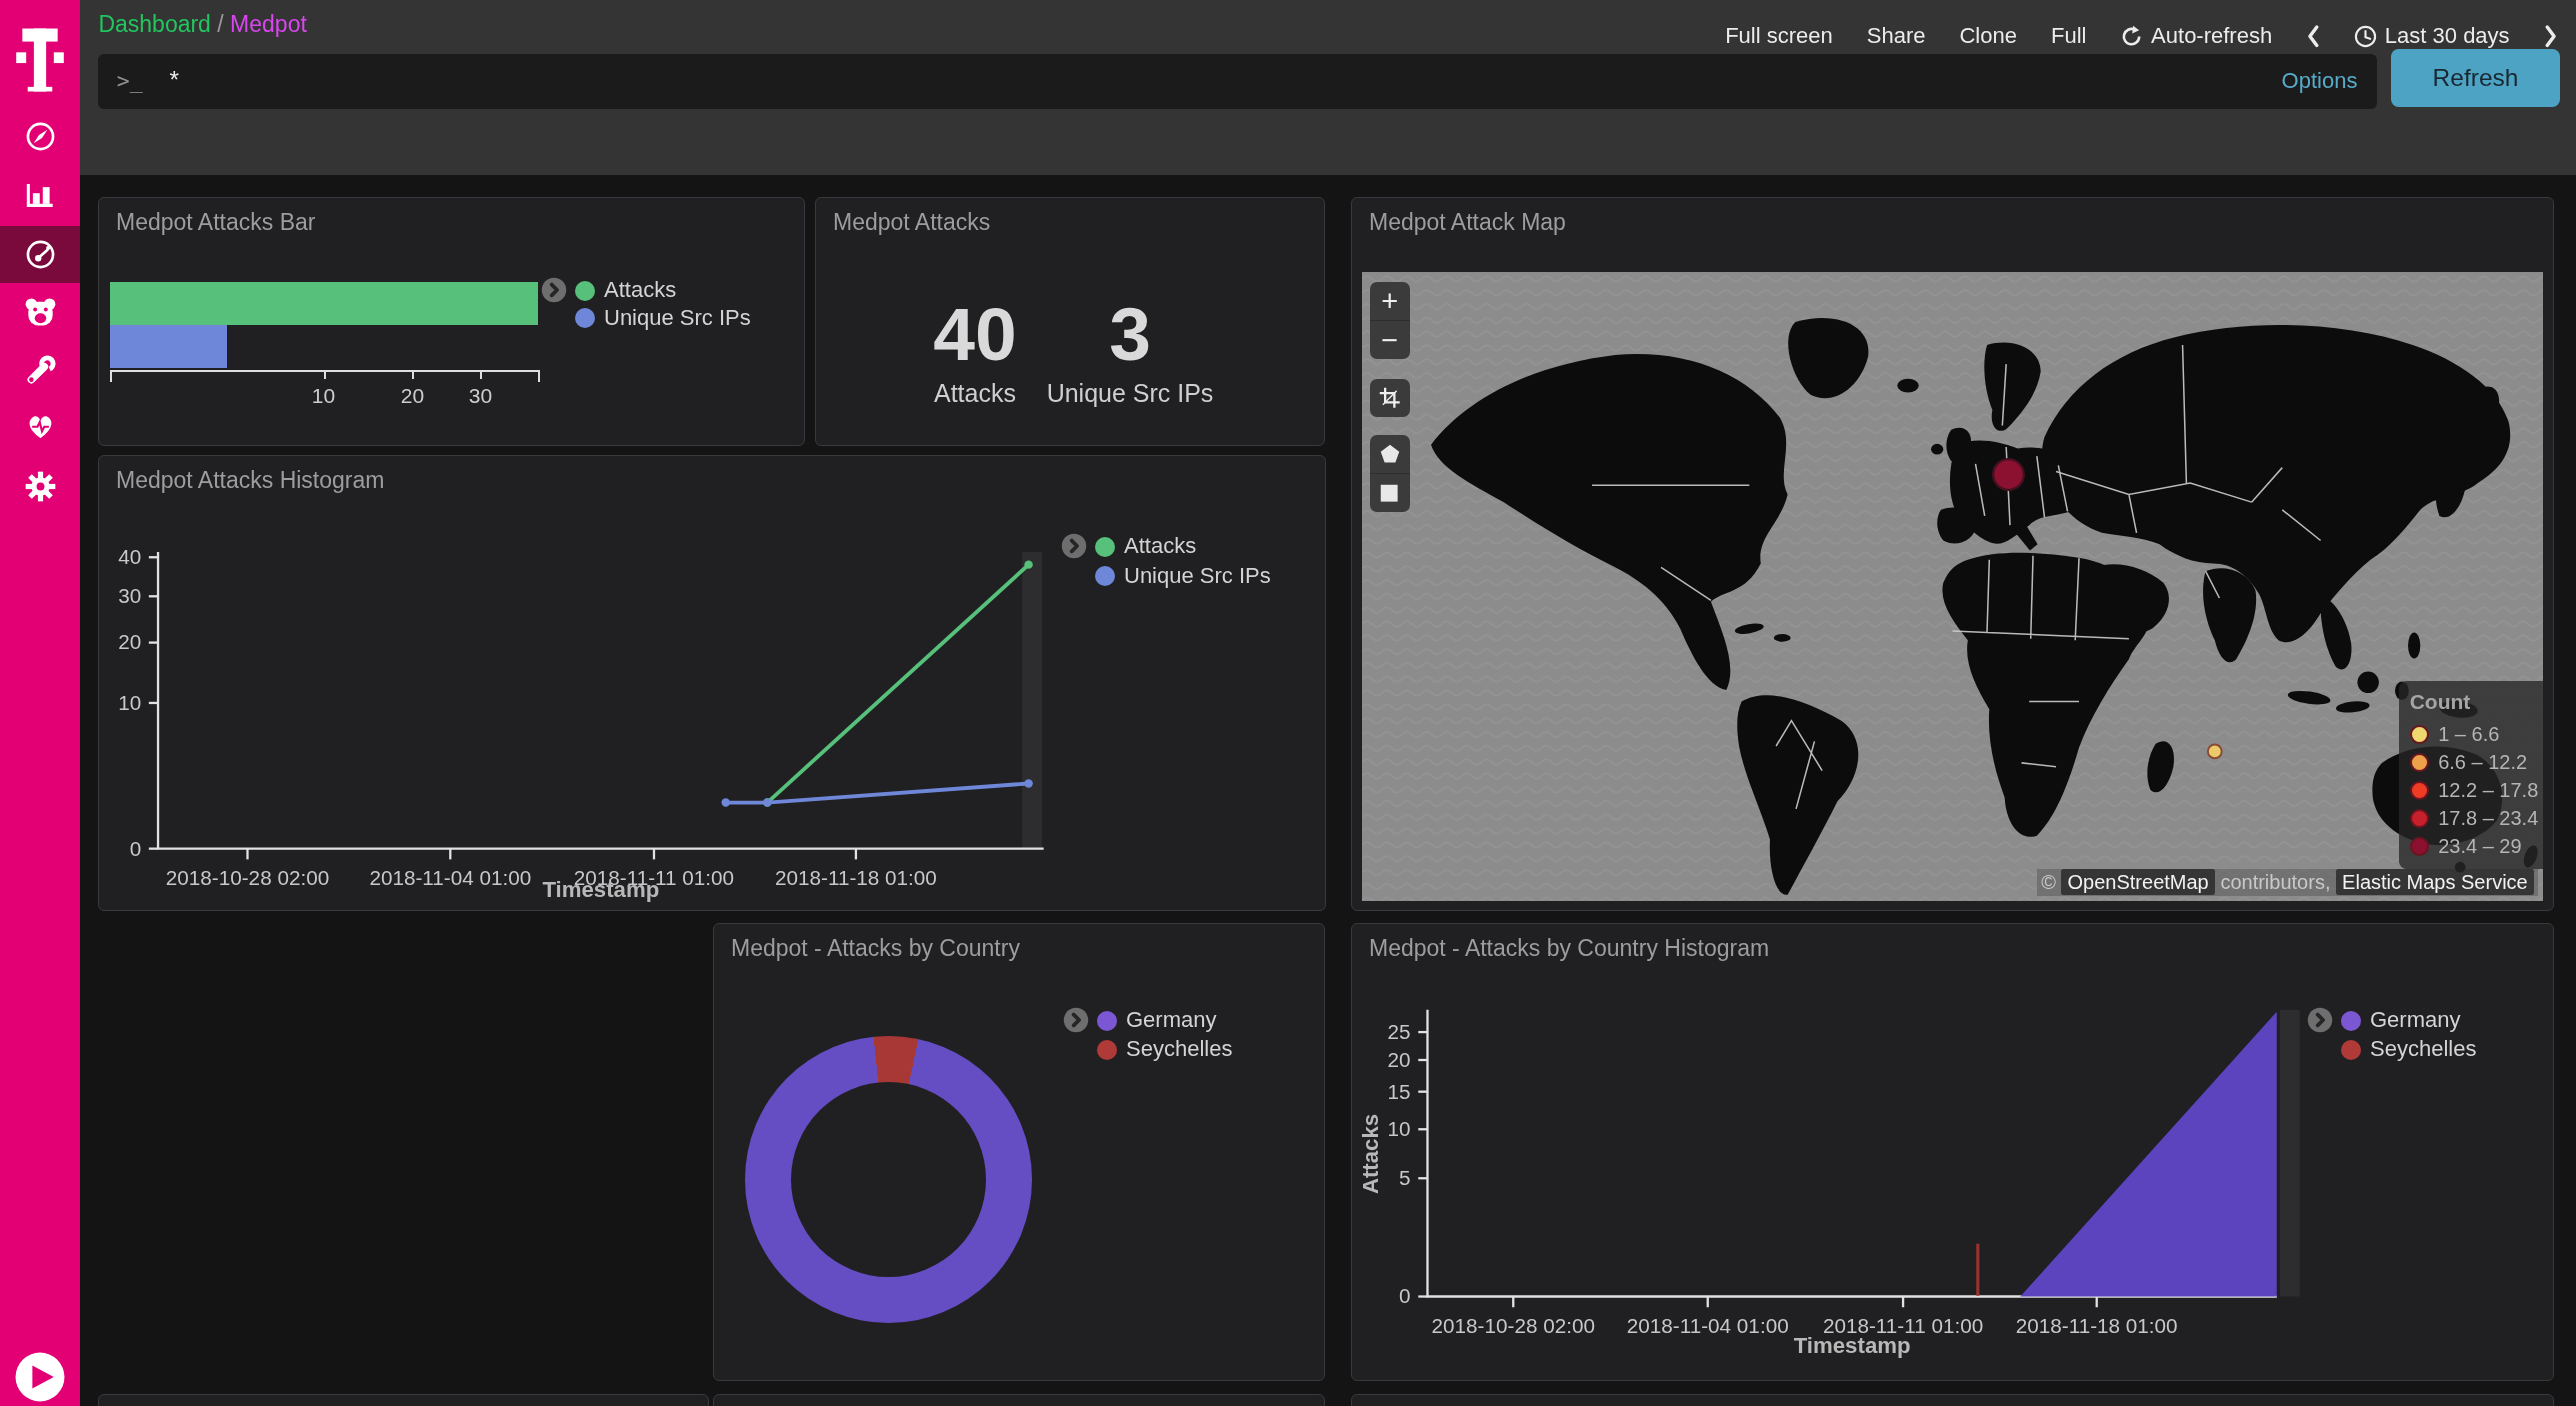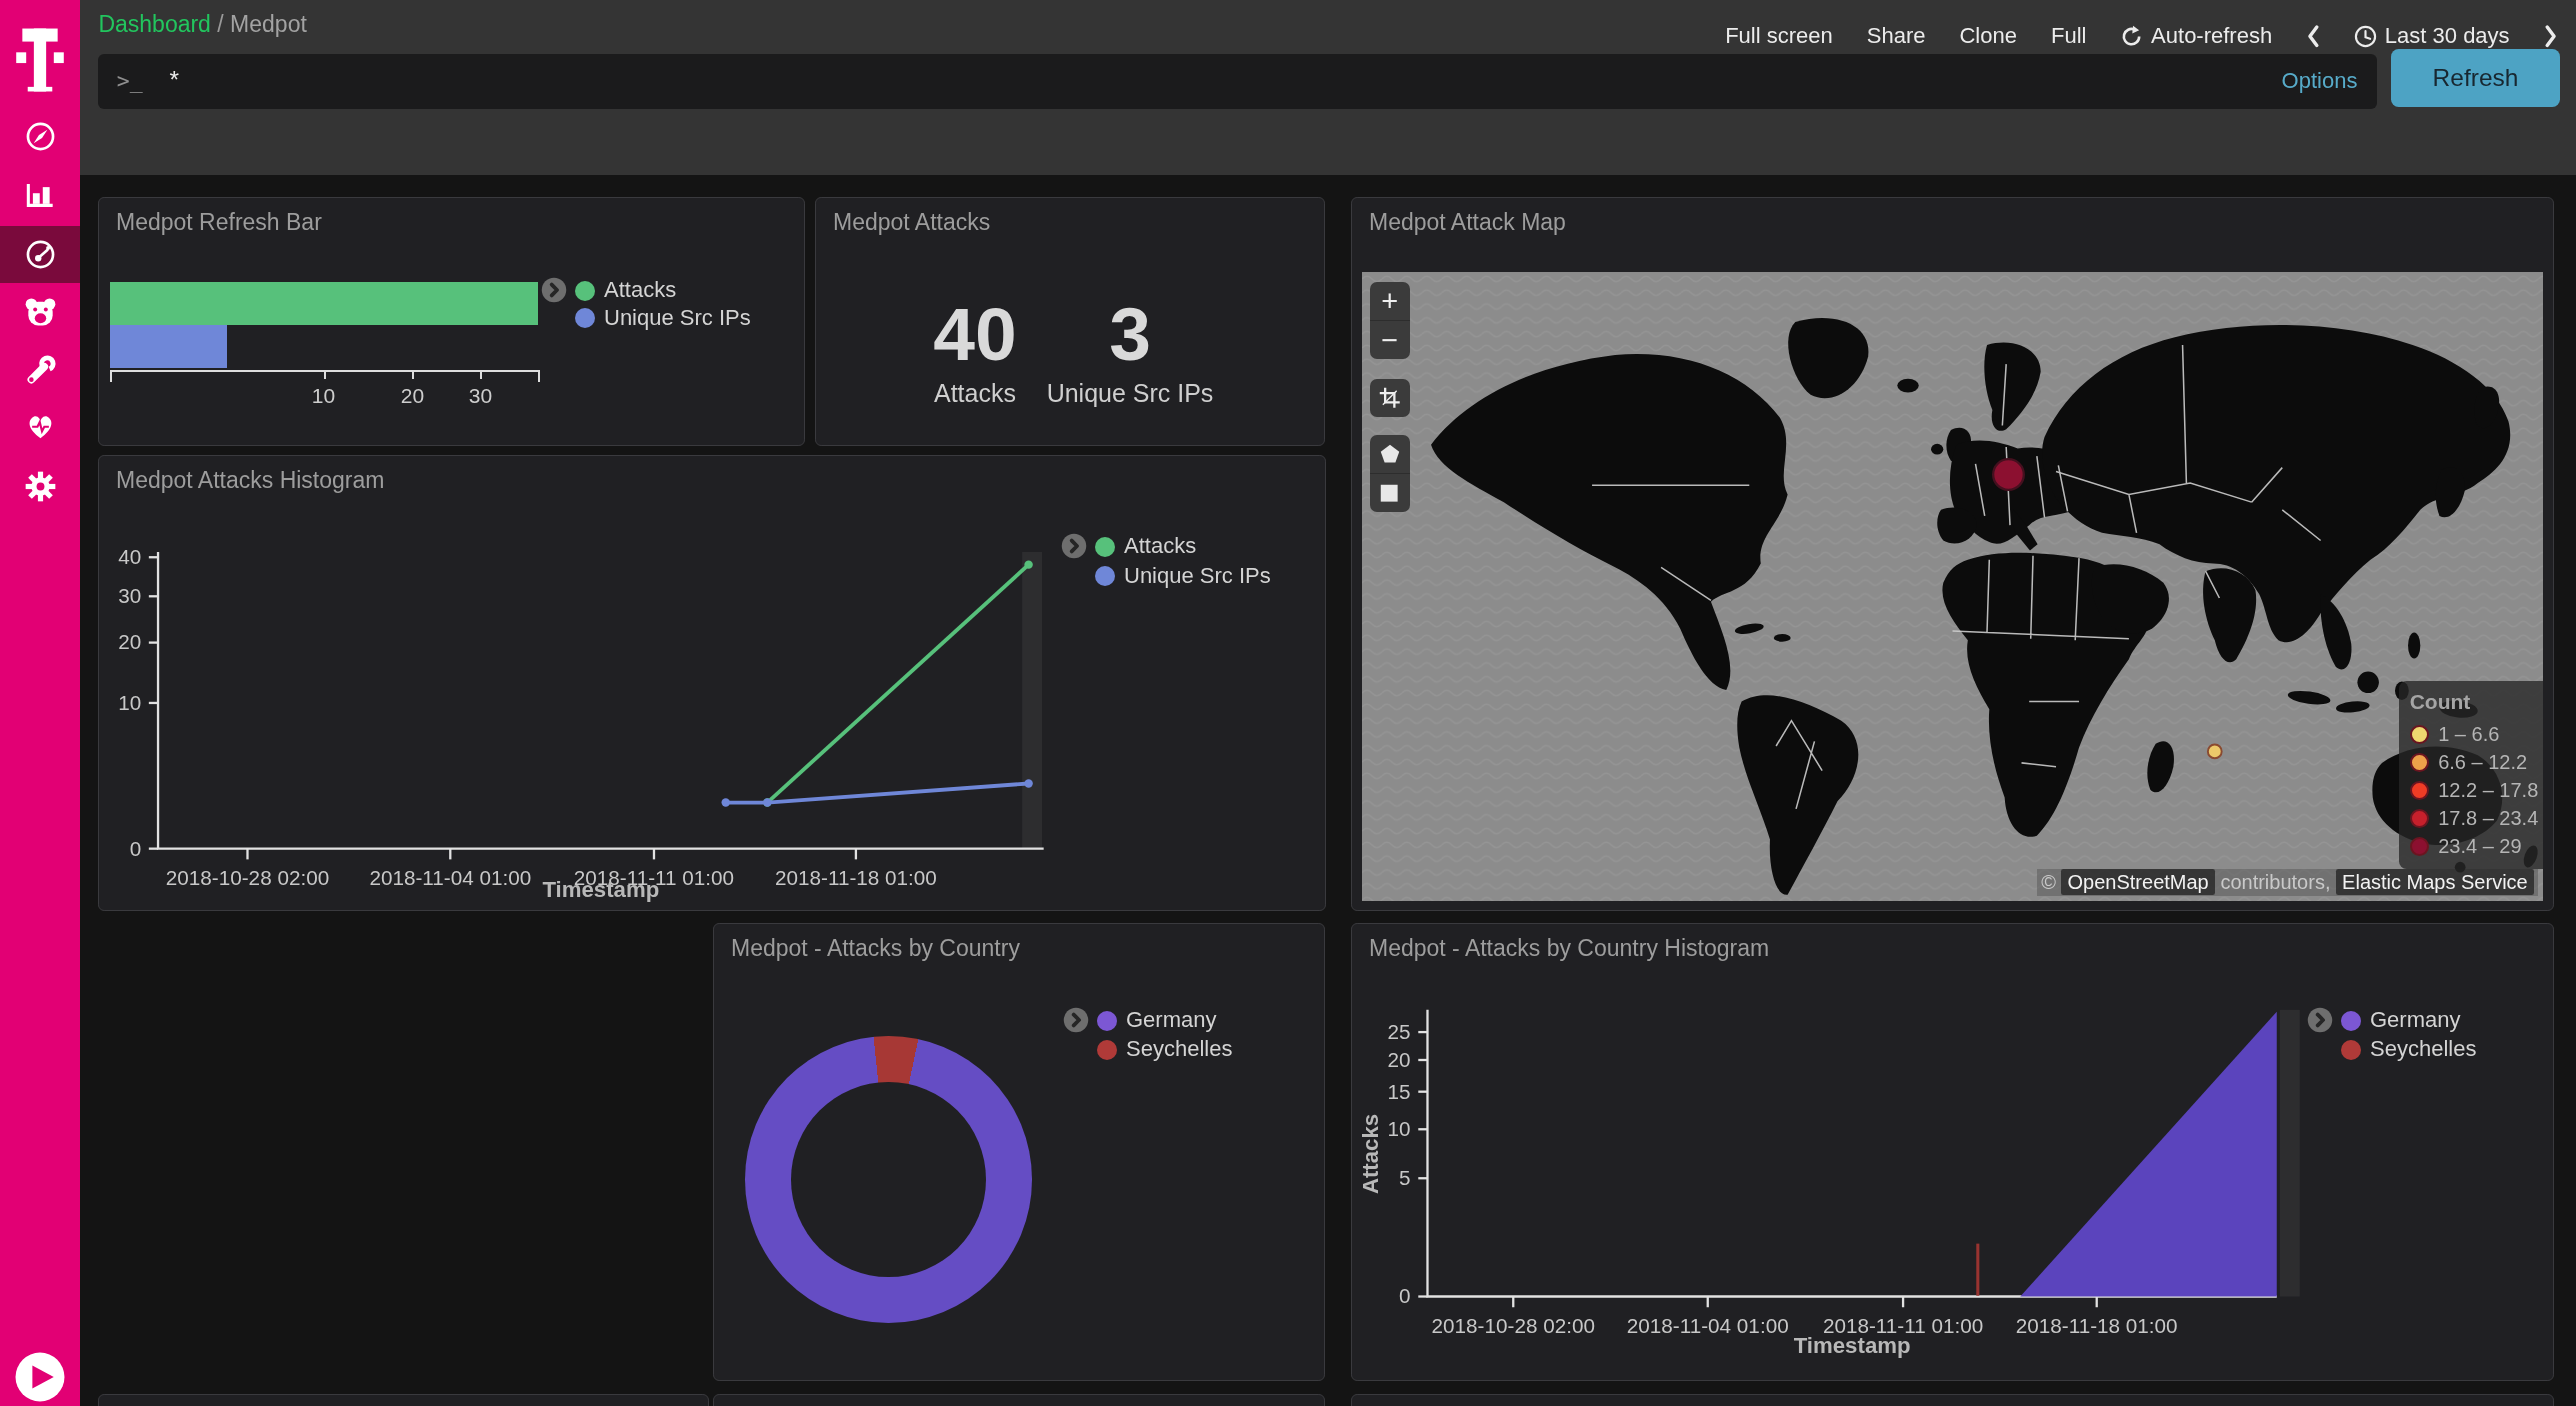--- a/index.html
+++ b/index.html
@@ -5,21 +5,21 @@
   html,body{margin:0;padding:0;background:#0f0f0f;}
   .page{position:relative;width:2576px;height:1406px;overflow:hidden;background:#141414;
         font-family:"Liberation Sans",sans-serif;-webkit-font-smoothing:antialiased;}
   
   .sidebar{position:absolute;left:0;top:0;width:80px;height:1406px;background:#e20074;z-index:5;}
   .side-item{position:absolute;left:0;width:80px;height:57px;display:flex;align-items:center;justify-content:center;}
   .side-item.sel{background:#7a0a3c;}
   
   .header{position:absolute;left:80px;top:0;width:2496px;height:175px;background:#343434;}
   .crumbs{position:absolute;left:18.4px;top:10.7px;font-size:23px;color:#9a9a9a;}
-  .crumbs .lnk{color:#22c55e;} .crumbs .cur{color:#a3a3a3;text-align:right;}
+  .crumbs .lnk{color:#22c55e;} .crumbs .cur{color:#d946ef;text-align:right;}
   .nav-right{position:absolute;right:18.4px;top:0;height:48px;display:flex;align-items:center;gap:34px;
              font-size:22px;color:#ececec;}
   .nav-right span{white-space:nowrap;display:flex;align-items:center;gap:7.7px;margin-top:24px;}
   .searchbox{position:absolute;left:18.4px;top:54px;width:2279px;height:55px;background:#1b1b1c;border-radius:6.1px;}
   .prompt{position:absolute;left:18.4px;top:14px;font-family:"DejaVu Sans Mono",monospace;font-size:21.5px;color:#8f8f8f;}
   .query{position:absolute;left:71px;top:12.3px;font-size:24.5px;color:#eaeaea;}
   .options{position:absolute;right:20px;top:14px;font-size:22px;color:#57abc9;}
   .refresh-btn{position:absolute;left:2311px;top:49px;width:169px;height:58px;background:#4da3c4;border-radius:7.7px;
                display:flex;align-items:center;justify-content:center;font-size:24.5px;color:#182730;}
   .filter-row{position:absolute;left:0;top:117px;width:2496px;height:58px;border-top:2.3px solid #1e1e1e;}
@@ -173,21 +173,21 @@
     <div class="searchbox">
       <span class="prompt">&gt;_</span>
       <span class="query">*</span>
       <span class="options">Options</span>
     </div>
     <div class="refresh-btn">Refresh</div>
 
   </header>
 
   <section class="panel" style="left:98px;top:197px;width:705px;height:247px;">
-    <div class="ptitle">Medpot Refresh Bar</div>
+    <div class="ptitle">Medpot Attacks Bar</div>
     <div id="p1-plot" style="position:absolute;inset:0;">
         <div style="left: 10.7px; top: 84px; width: 428px; height: 43px; background: rgb(87, 193, 123); position: absolute;"></div>
         <div style="left: 10.7px; top: 127px; width: 117px; height: 43px; background: rgb(111, 135, 216); position: absolute;"></div>
         <div style="left: 10.7px; top: 172px; width: 428px; height: 0px; border-top: 2.3px solid rgb(222, 222, 222); position: absolute;"></div>
         <div style="left: 10.7px; top: 172px; width: 0px; height: 11.5px; border-left: 2.3px solid rgb(222, 222, 222); position: absolute;"></div>
         <div style="left: 439px; top: 172px; width: 0px; height: 11.5px; border-left: 2.3px solid rgb(222, 222, 222); position: absolute;"></div>
         <div style="left: 225px; top: 172px; width: 0px; height: 9.2px; border-left: 2.3px solid rgb(222, 222, 222); position: absolute;"></div>
         <div style="left: 194px; top: 186px; width: 61px; text-align: center; font-size: 21px; color: rgb(205, 205, 205); position: absolute;">10</div>
         <div style="left: 313px; top: 172px; width: 0px; height: 9.2px; border-left: 2.3px solid rgb(222, 222, 222); position: absolute;"></div>
         <div style="left: 283px; top: 186px; width: 61px; text-align: center; font-size: 21px; color: rgb(205, 205, 205); position: absolute;">20</div>

